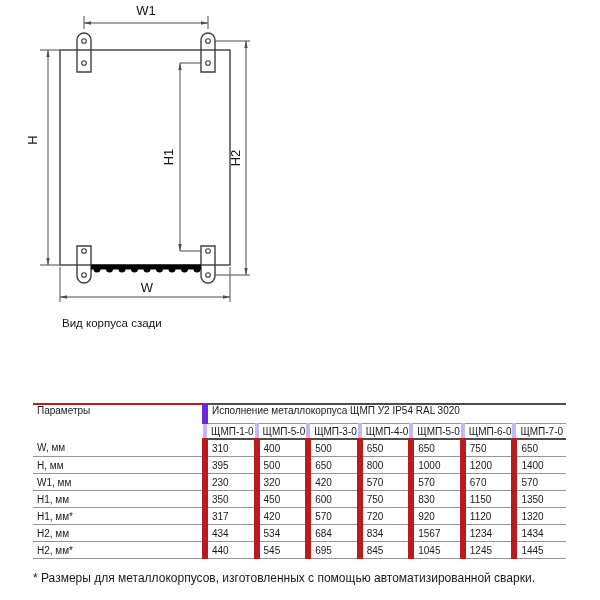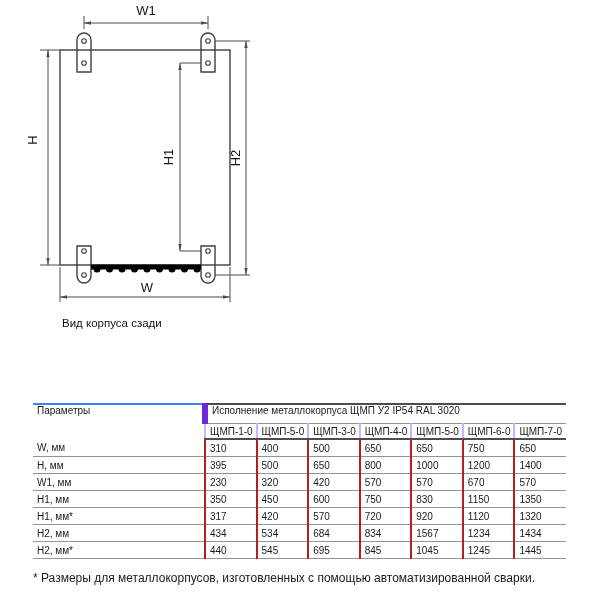--- a/index.html
+++ b/index.html
@@ -17,40 +17,40 @@
   #spec-table{
     position:absolute;left:33px;top:403px;width:533px;
     border-collapse:collapse;table-layout:fixed;
     font-size:10px;color:#1a1a1a;
   }
   #spec-table th,#spec-table td{
     font-weight:normal;text-align:left;padding:0 0 0 4px;
     overflow:hidden;white-space:nowrap;
   }
   th.param-cell{
-    border-top:2px solid #3b82f6;
+    border-top:2px solid #b91c1c;
     vertical-align:top;padding-top:3px;margin-top:10px;
   }
   th.group-cell{
     border-top:2px solid #4d4d4d;
     border-left:6px solid #6d28d9;
     border-bottom:1px solid #949494;
     height:18px;vertical-align:top;padding-top:3px;
   }
   #model-row th{
-    border-left:2px solid #c4b5fd;
+    border-left:4px solid #c4b5fd;
     border-bottom:2px solid #4d4d4d;
     height:14px;
   }
   #table-body th{
     border-bottom:1px solid #949494;
     height:16px;
   }
   #table-body td{
-    border-left:2px solid #b91c1c;
+    border-left:6px solid #b91c1c;
     border-bottom:1px solid #949494;
     height:16px;
   }
   #footnote{
     position:absolute;left:33px;top:571px;width:540px;
     font-size:12px;color:#1a1a1a;
   }
 </style>
 </head>
 <body>

